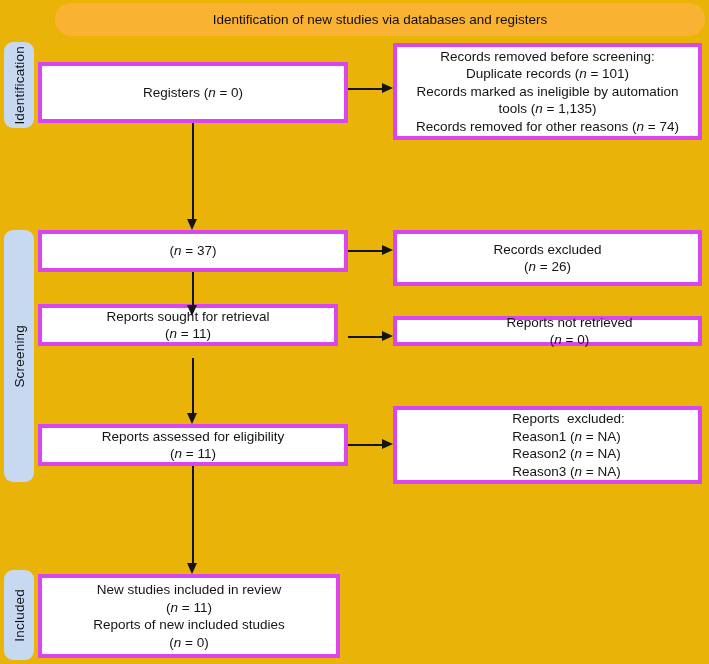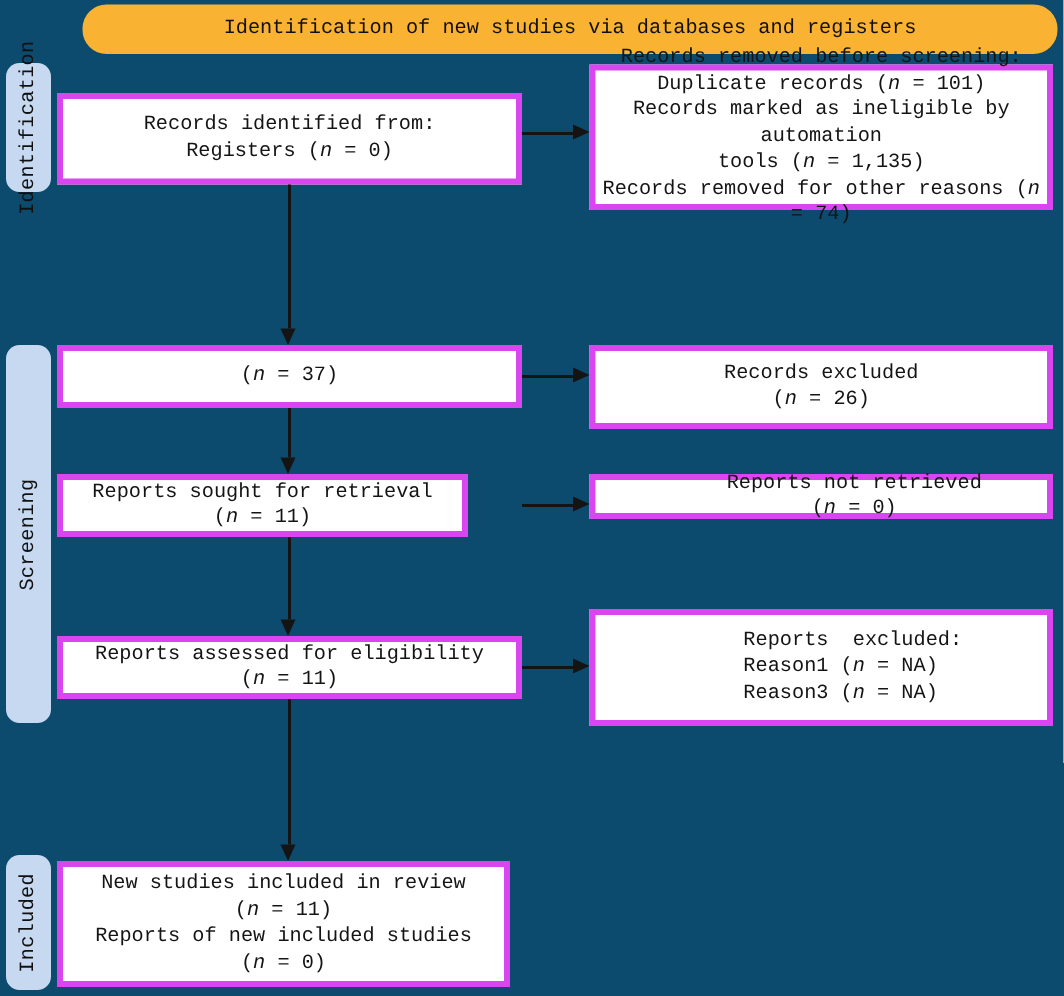--- a/index.html
+++ b/index.html
@@ -1,18 +1,18 @@
 <!DOCTYPE html>
 <html><head>
 <meta charset="utf-8">
 <style>
   html,body{margin:0;padding:0;background:#ffffff;}
   .canvas{
-    position:relative;width:709px;height:664px;background:#0c4a6e;
-    font-family:Liberation Mono, monospace;color:#141414;
+    position:relative;width:709px;height:664px;background:#eab308;
+    font-family:Liberation Sans, sans-serif;color:#141414;
     overflow:hidden;
   }
   .banner{
     position:absolute;left:55px;top:3px;width:650px;height:33px;
     border-radius:16px;display:flex;align-items:center;justify-content:center;
     font-size:13.5px;color:#101010;
   }
   .stage{
     position:absolute;left:4px;width:30px;border-radius:9px;
     display:flex;align-items:center;justify-content:center;
@@ -53,30 +53,29 @@
   </div>
   <div class="stage" style="top: 230px; height: 252px; background: rgb(198, 217, 241);">
     <span class="vtext">Screening</span>
   </div>
   <div class="stage" style="top: 570px; height: 90px; background: rgb(198, 217, 241);">
     <span class="vtext">Included</span>
   </div>
 
   <div class="box" style="left:38px;top:62px;width:310px;height:61px;">
     <div class="lines">
-        <div class="ln">Records identified from:</div>
         <div class="ln">Registers (<i>n</i> = 0)</div>
       </div>
   </div>
   <div class="box" style="left:38px;top:230px;width:310px;height:42px;">
     <div class="lines">
         <div class="ln">(<i>n</i> = 37)</div>
       </div>
   </div>
-  <div class="box" style="left:38px;top:316px;width:274px;height:42px;">
+  <div class="box" style="left:38px;top:304px;width:300px;height:42px;">
     <div class="lines">
         <div class="ln">Reports sought for retrieval</div>
         <div class="ln">(<i>n</i> = 11)</div>
       </div>
   </div>
   <div class="box" style="left:38px;top:424px;width:310px;height:42px;">
     <div class="lines">
         <div class="ln">Reports assessed for eligibility</div>
         <div class="ln">(<i>n</i> = 11)</div>
       </div>
@@ -108,20 +107,21 @@
   <div class="box" style="left:393px;top:316px;width:309px;height:30px;padding-left:44px;">
     <div class="lines">
         <div class="ln">Reports not retrieved</div>
         <div class="ln">(<i>n</i> = 0)</div>
       </div>
   </div>
   <div class="box left-block" style="left:393px;top:406px;width:309px;height:78px;padding-left:42px;">
     <div class="lines">
         <div class="ln">Reports  excluded:</div>
         <div class="ln">Reason1 (<i>n</i> = NA)</div>
+        <div class="ln">Reason2 (<i>n</i> = NA)</div>
         <div class="ln">Reason3 (<i>n</i> = NA)</div>
       </div>
   </div>
 
   <div class="vline" style="left:192px;top:123px;width:2px;height:96px;"></div>
   <div class="ah-down" style="left:187px;top:219px;"></div>
 
   <div class="vline" style="left:192px;top:272px;width:2px;height:33px;"></div>
   <div class="ah-down" style="left:187px;top:305px;"></div>
 

